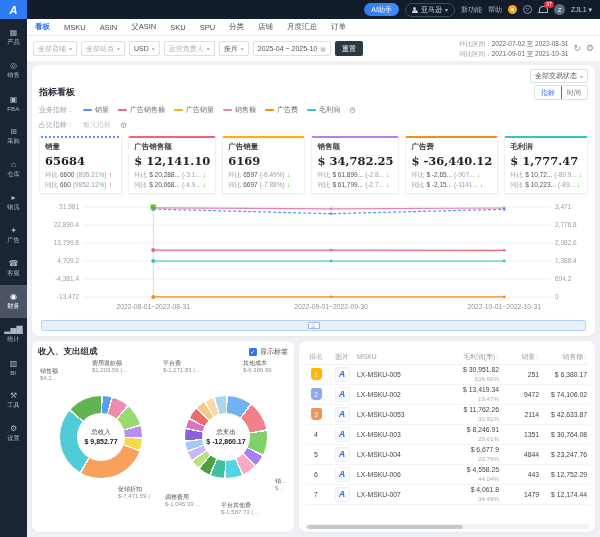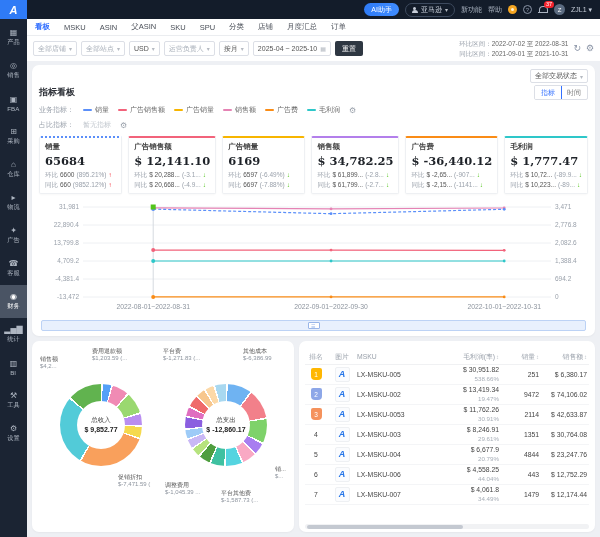--- a/index.html
+++ b/index.html
@@ -457,20 +457,27 @@
                 <text x="465.2" y="110" text-anchor="middle" font-size="6.8" fill="#8d949e">2022-10-01~2022-10-31</text>
               </svg>
             <div class="datazoom">
               <span class="dz-handle"></span>
             </div>
           </div>
         </section>
 
         <div class="bottom">
           <section class="card compose-card">
+            <div class="sec-head">
+              <span class="sec-title">收入、支出组成</span>
+              <span class="chk-row">
+                <span class="chk">✓</span>
+                <span>显示标签</span>
+              </span>
+            </div>
             <div class="donuts">
               <div class="donut-zone" id="donut-income">
                   <div class="donut" style="background: conic-gradient(rgb(255, 255, 255) 0%, rgb(255, 255, 255) 0.7%, rgb(84, 160, 248) 0.7%, rgb(84, 160, 248) 4%, rgb(255, 255, 255) 4%, rgb(255, 255, 255) 4.7%, rgb(240, 139, 180) 4.7%, rgb(240, 139, 180) 11%, rgb(255, 255, 255) 11%, rgb(255, 255, 255) 11.7%, rgb(154, 216, 112) 11.7%, rgb(154, 216, 112) 20%, rgb(255, 255, 255) 20%, rgb(255, 255, 255) 20.7%, rgb(185, 142, 240) 20.7%, rgb(185, 142, 240) 25%, rgb(255, 255, 255) 25%, rgb(255, 255, 255) 25.7%, rgb(245, 217, 78) 25.7%, rgb(245, 217, 78) 30%, rgb(255, 255, 255) 30%, rgb(255, 255, 255) 30.7%, rgb(249, 160, 92) 30.7%, rgb(249, 160, 92) 58%, rgb(255, 255, 255) 58%, rgb(255, 255, 255) 58.7%, rgb(82, 203, 216) 58.7%, rgb(82, 203, 216) 86%, rgb(255, 255, 255) 86%, rgb(255, 255, 255) 86.7%, rgb(97, 179, 79) 86.7%, rgb(97, 179, 79) 100%);">
                     <div class="hole">
                       <div class="hl">总收入</div>
                       <div class="hv">$ 9,852.77</div>
                     </div>
                   </div>
                   <div class="dlabel" style="left: 2px; top: 8px;">
                     <div>销售额</div>

